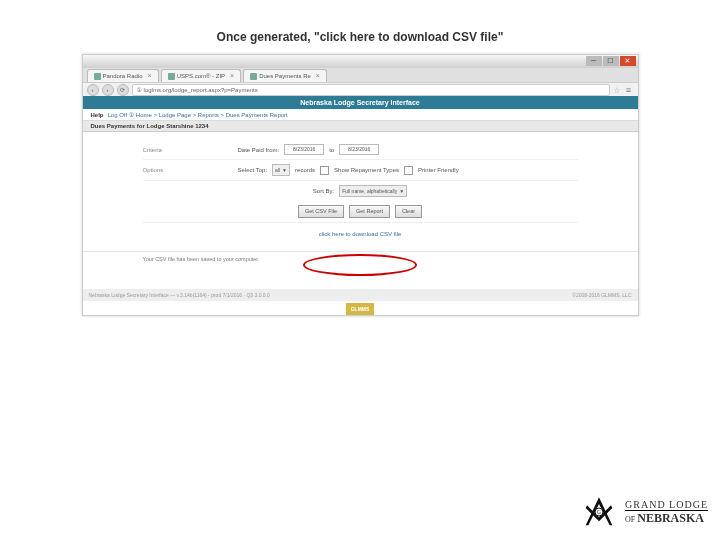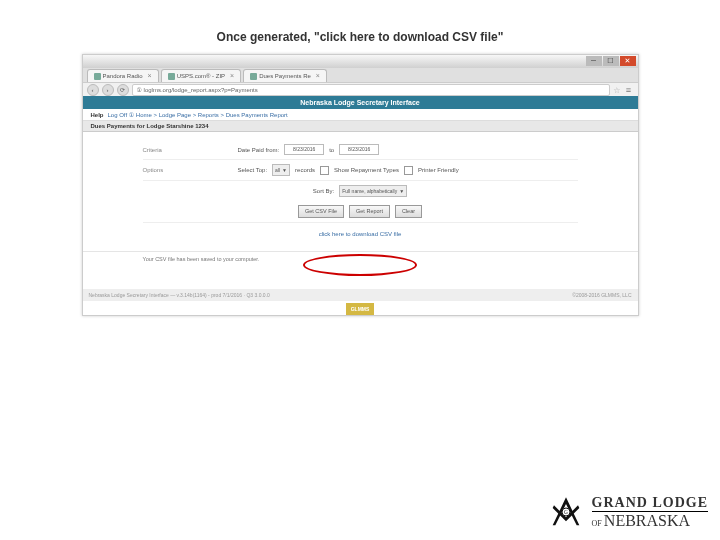--- a/index.html
+++ b/index.html
@@ -36,23 +36,23 @@
 .btn{height:11px;padding:0 6px;border:1px solid #999;background:linear-gradient(#f8f8f8,#ddd);font-size:5.5px;line-height:11px;display:inline-block}
 .download-area{text-align:center;margin-top:8px}
 .download-link{color:#3a6ea5;font-size:6px;cursor:pointer}
 .circle-annotation{position:absolute;width:110px;height:18px;border:2px solid #c00;border-radius:50%;left:50%;transform:translateX(-50%);top:158px;pointer-events:none}
 .saved-msg{font-size:5.5px;color:#777;padding:4px 60px;border-top:1px solid #e5e5e5;margin-top:6px}
 .footer-bar{position:absolute;bottom:14px;left:0;right:0;height:12px;background:#eee;font-size:5px;color:#999;display:flex;justify-content:space-between;align-items:center;padding:0 6px}
 .glmms-badge{position:absolute;bottom:0;left:50%;transform:translateX(-50%);width:28px;height:12px;background:#d4b843;font-size:5px;color:#fff;text-align:center;line-height:12px;font-weight:bold}
 .branding{position:absolute;right:12px;bottom:8px;display:flex;align-items:center;gap:6px}
 .branding svg{width:40px;height:40px}
 .branding-text{font-family:"Times New Roman",serif}
-.branding-text .l1{font-size:14px;font-weight:bold;border-bottom:1px solid #000;letter-spacing:1px}
+.branding-text .l1{font-size:10px;font-weight:normal;border-bottom:1px solid #000;letter-spacing:1px}
 .branding-text .l2{font-size:8px}
-.branding-text .l2 .big{font-size:16px;font-weight:normal}
+.branding-text .l2 .big{font-size:12px;font-weight:bold}
 </style>
 </head>
 <body>
 
 <div class="caption">Once generated, "click here to download CSV file"</div>
 
 <div class="browser-window">
   <div class="titlebar">
     <div class="win-controls">
       <span class="min">─</span>

